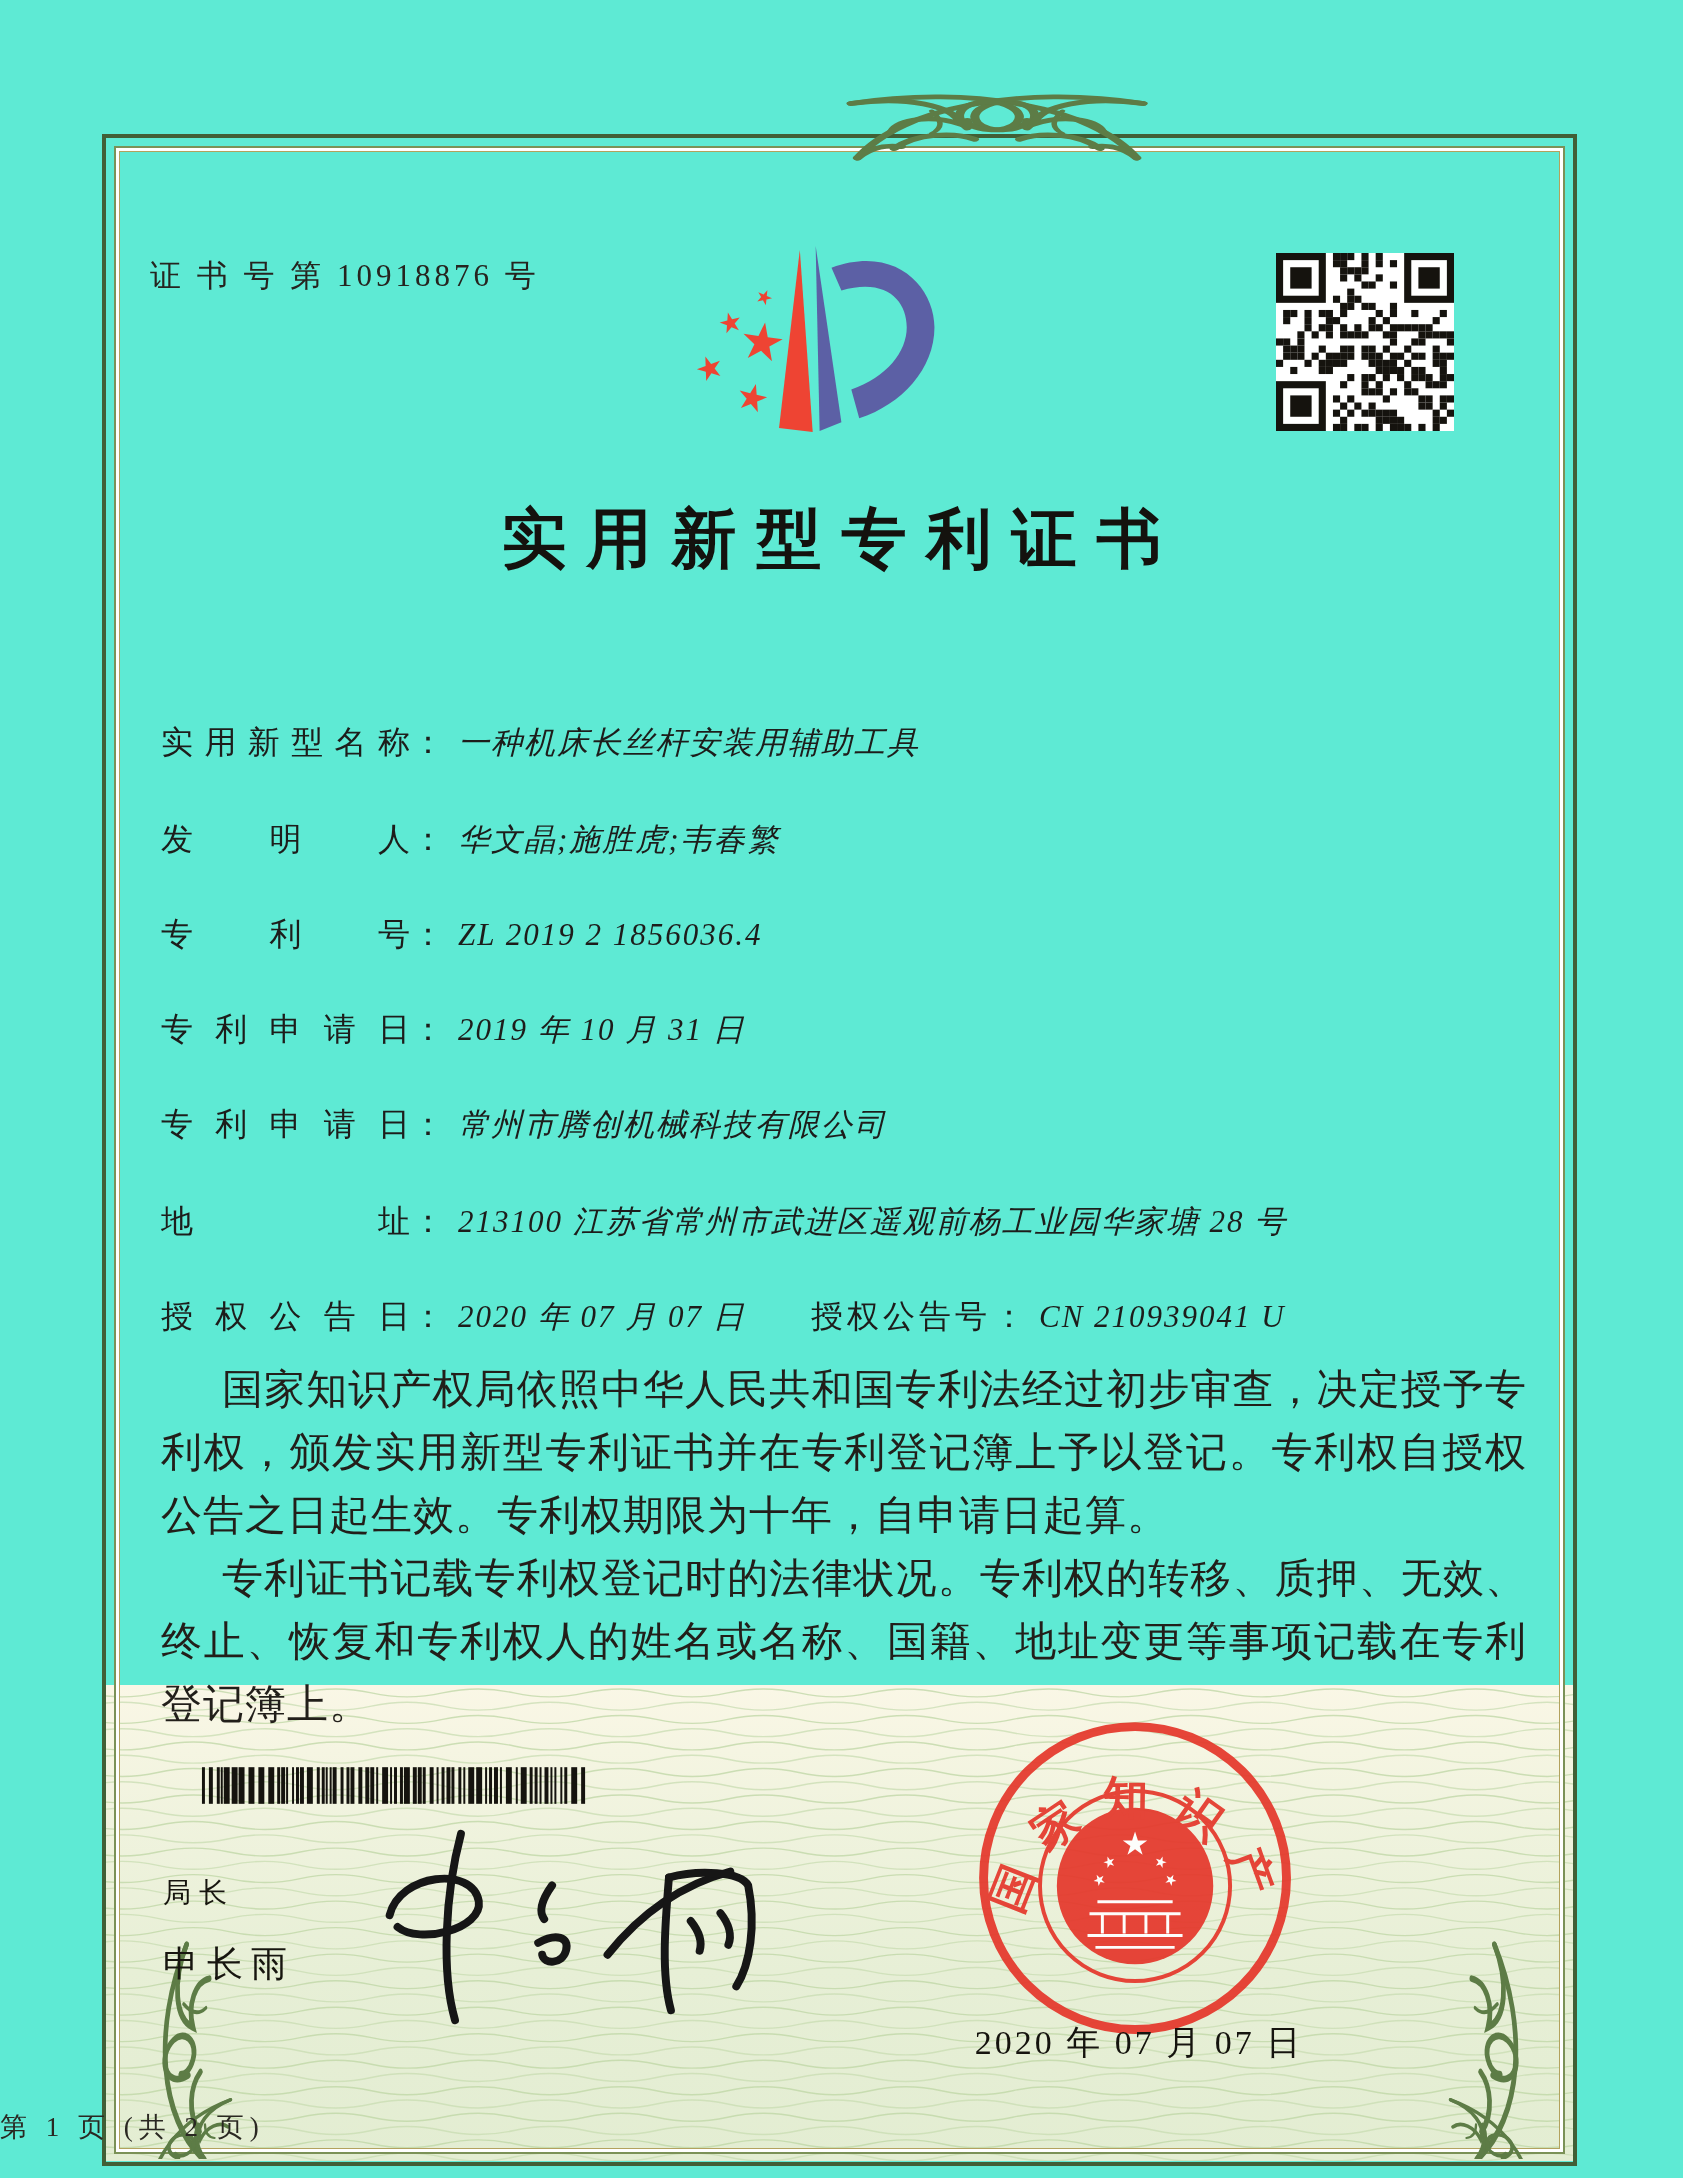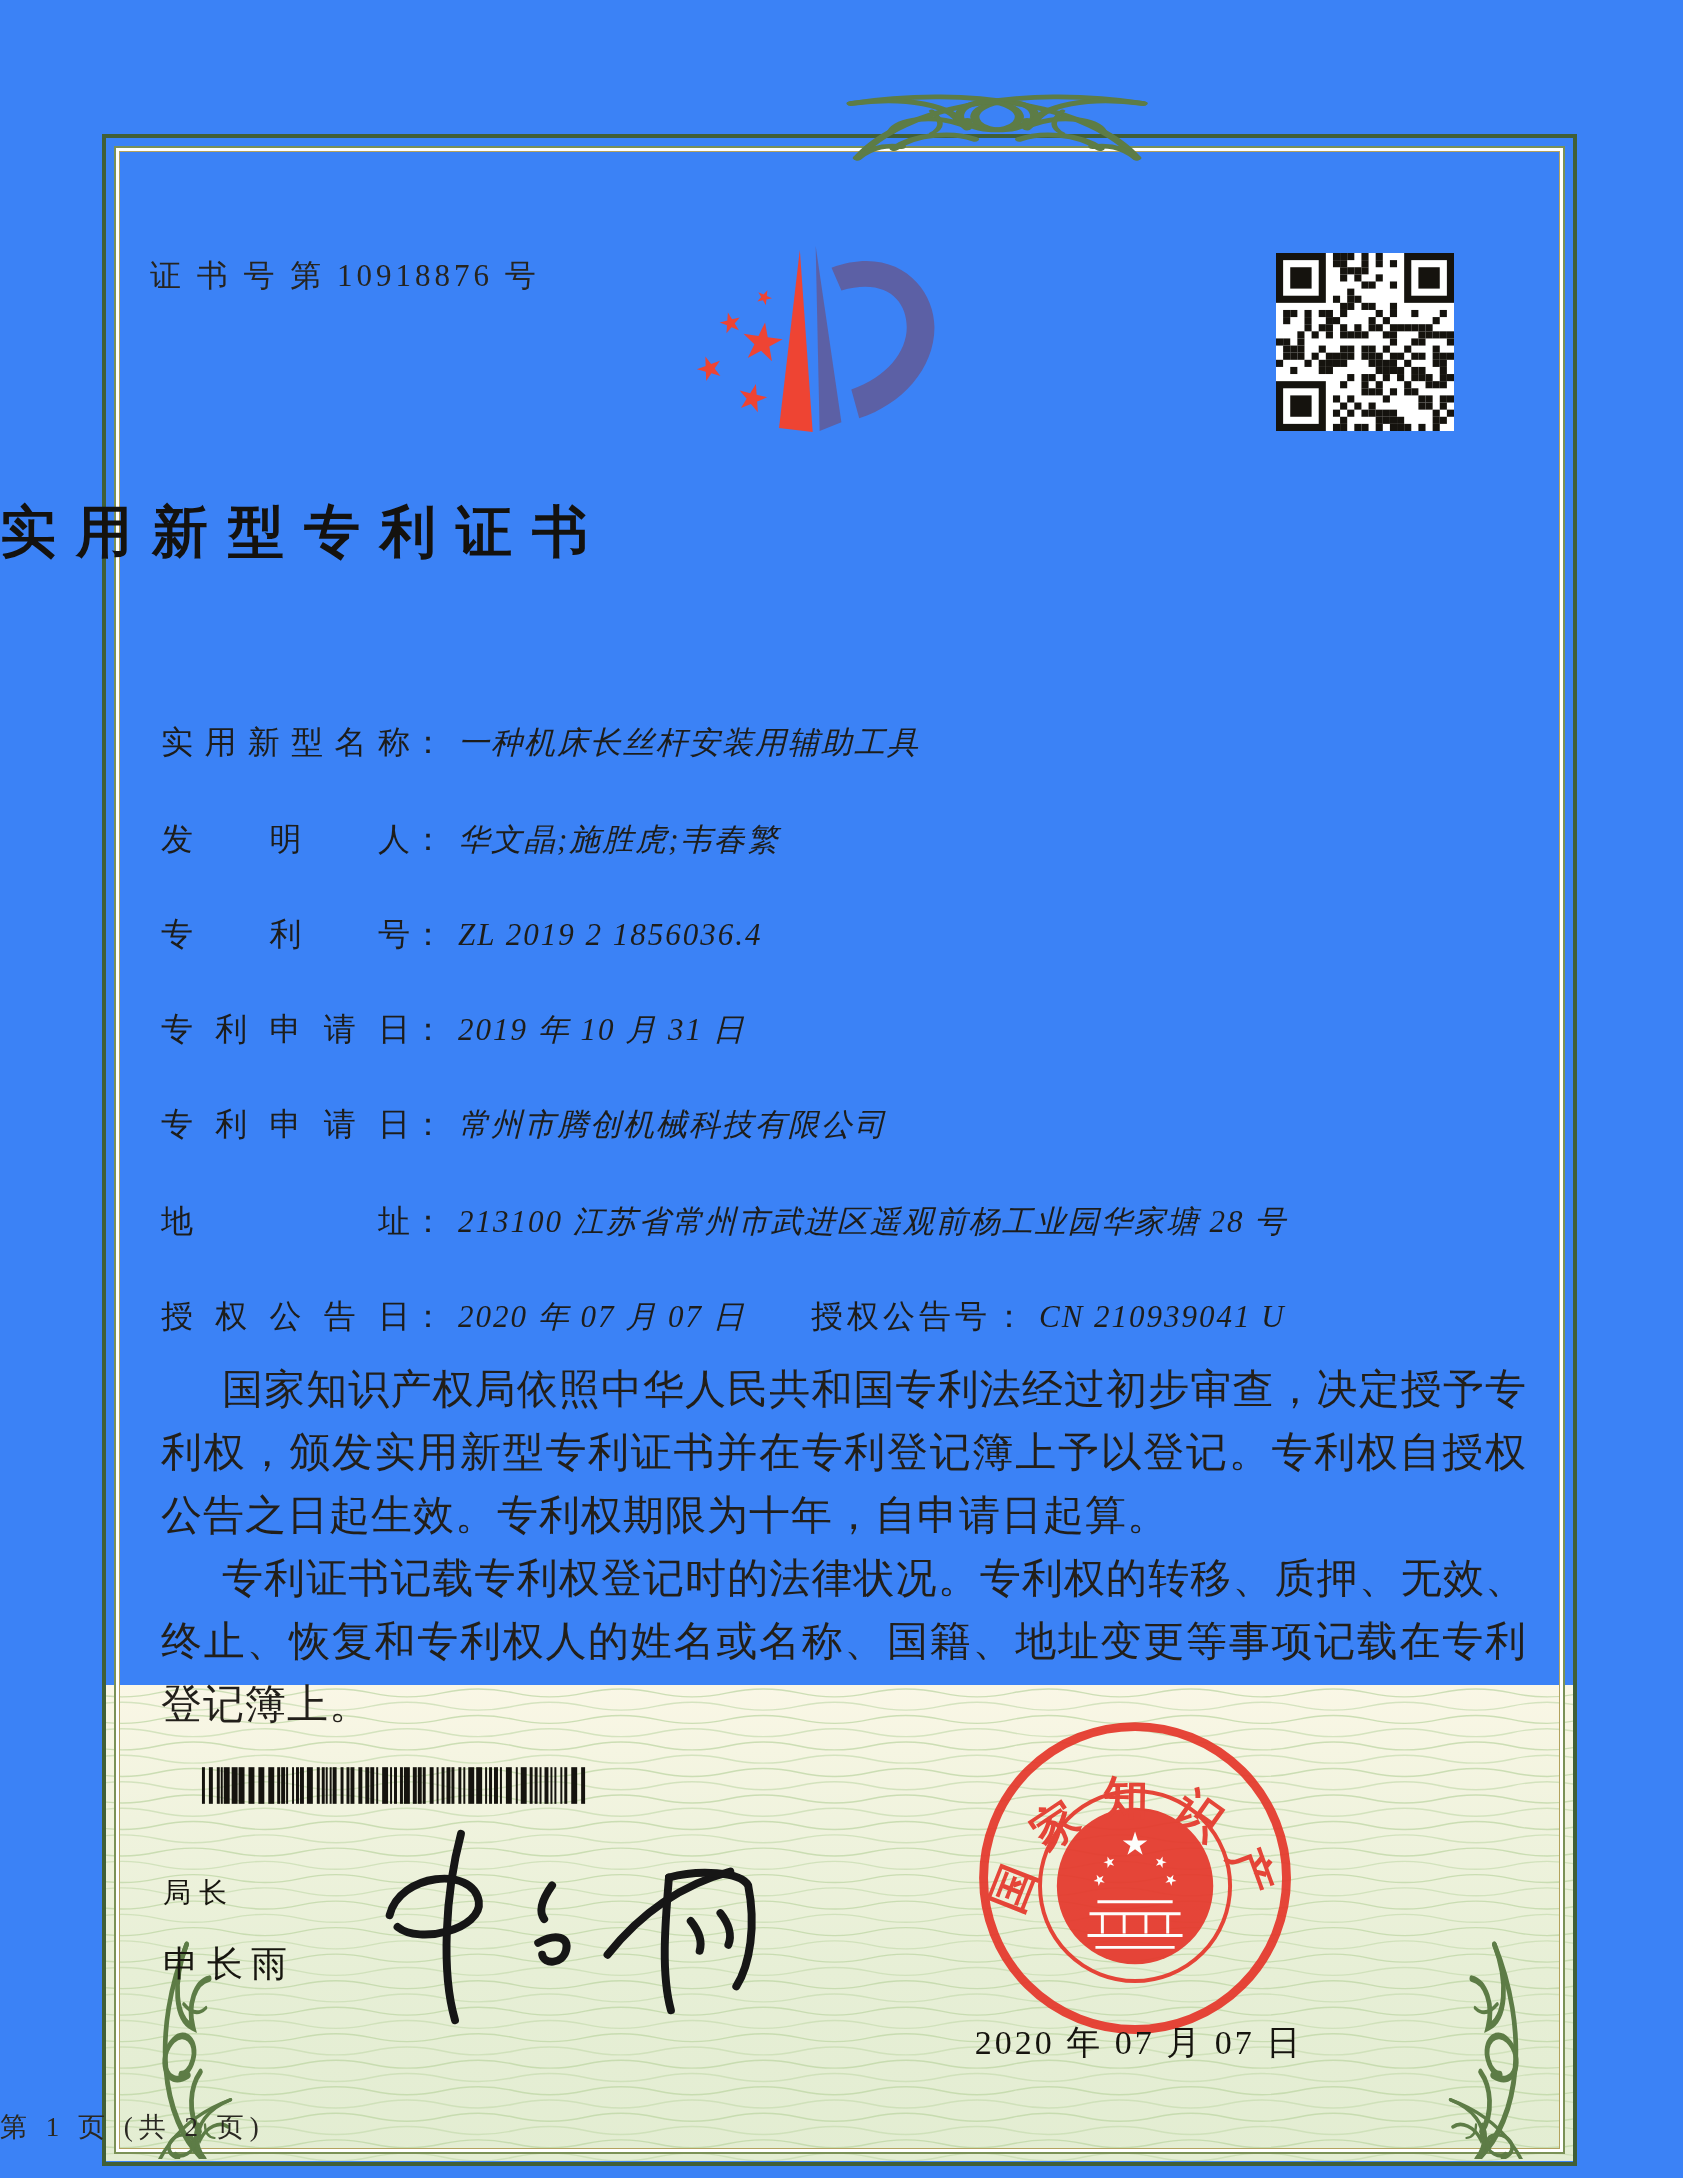--- a/index.html
+++ b/index.html
@@ -1,37 +1,37 @@
 <!DOCTYPE html>
 <html><head>
 <meta charset="utf-8">
 <style>
   html,body{margin:0;padding:0;background:#ffffff;}
-  .page{position:relative;width:1683px;height:2178px;background:#3b82f6;overflow:hidden;
+  .page{position:relative;width:1683px;height:2178px;background:#5eead4;overflow:hidden;
         font-family:"Liberation Serif","DejaVu Serif",serif;color:#1d1d1b;}
 
   
   .frame-outer{position:absolute;left:102px;top:134px;width:1475px;height:2032px;
                border:4px solid #415f36;box-sizing:border-box;}
   .frame-inner{position:absolute;left:8px;top:8px;right:8px;bottom:8px;
                border:2px solid #7b9157;box-shadow:inset 0 0 0 3px #fff, inset 0 0 0 4px #b3a25e;}
   .ornament{position:absolute;pointer-events:none;}
 
   
   .waveband{position:absolute;left:106px;top:1685px;width:1471px;height:476px;
             background:linear-gradient(180deg,#faf7e6 0%,#f0f3de 28%,#e7efd6 60%,#e3edd2 100%);}
   .waveband svg{position:absolute;left:0;top:0;}
 
   .certno{position:absolute;left:150px;top:255px;font-size:31px;letter-spacing:4px;color:#26241f;}
 
   .logo{position:absolute;left:683px;top:228px;}
   .qr{position:absolute;left:1276px;top:253px;background:#fff;}
 
-  .title{position:absolute;left:0;right:0;top:495px;
-         font-size:56px;font-weight:700;letter-spacing:20px;color:#14120e;}
+  .title{position:absolute;left:0;right:0;top:495px;text-align:center;
+         font-size:65px;font-weight:700;letter-spacing:20px;color:#14120e;}
 
   .fields{position:absolute;left:161px;top:0;width:1366px;}
   .frow{position:absolute;white-space:nowrap;}
   .flabel{display:inline-block;width:249px;font-size:32px;text-align:justify;text-align-last:justify;
           vertical-align:baseline;letter-spacing:0;}
   .colon{font-size:32px;margin-left:2px;}
   .fvalue{font-size:31px;margin-left:14px;letter-spacing:2px;font-style:italic;}
   .grant2{position:absolute;left:650px;top:0;white-space:nowrap;}
   .grant2 .glabel{font-size:32px;letter-spacing:4px;}
 

